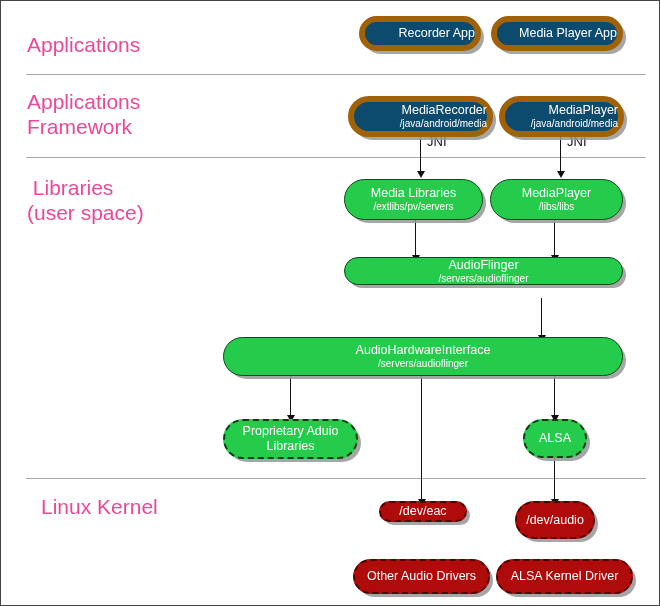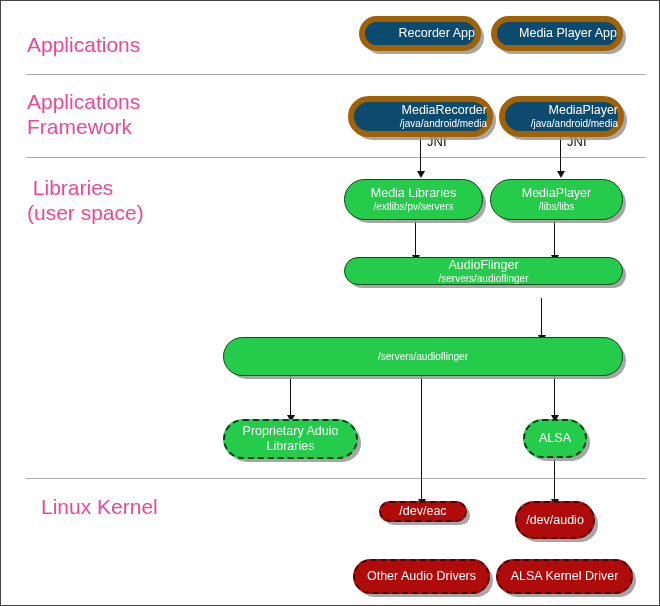--- a/index.html
+++ b/index.html
@@ -176,20 +176,21 @@
     <span class="title">MediaPlayer</span>
     <span class="sub">/libs/libs</span>
   </div>
 
   <div class="node green two-line" style="left:343px; top:256px; width:279px; height:28px;">
     <span class="title">AudioFlinger</span>
     <span class="sub">/servers/audioflinger</span>
   </div>
 
   <div class="node green two-line" style="left:222px; top:336px; width:400px; height:39px;">
+    <span class="title">AudioHardwareInterface</span>
     <span class="sub">/servers/audioflinger</span>
   </div>
 
   <div class="node green-dashed two-line" style="left:222px; top:418px; width:135px; height:40px;">
     <span class="title">Proprietary Aduio</span>
     <span class="title">Libraries</span>
   </div>
 
   <div class="node green-dashed" style="left:522px; top:418px; width:64px; height:39px;">
     <span class="title">ALSA</span>

